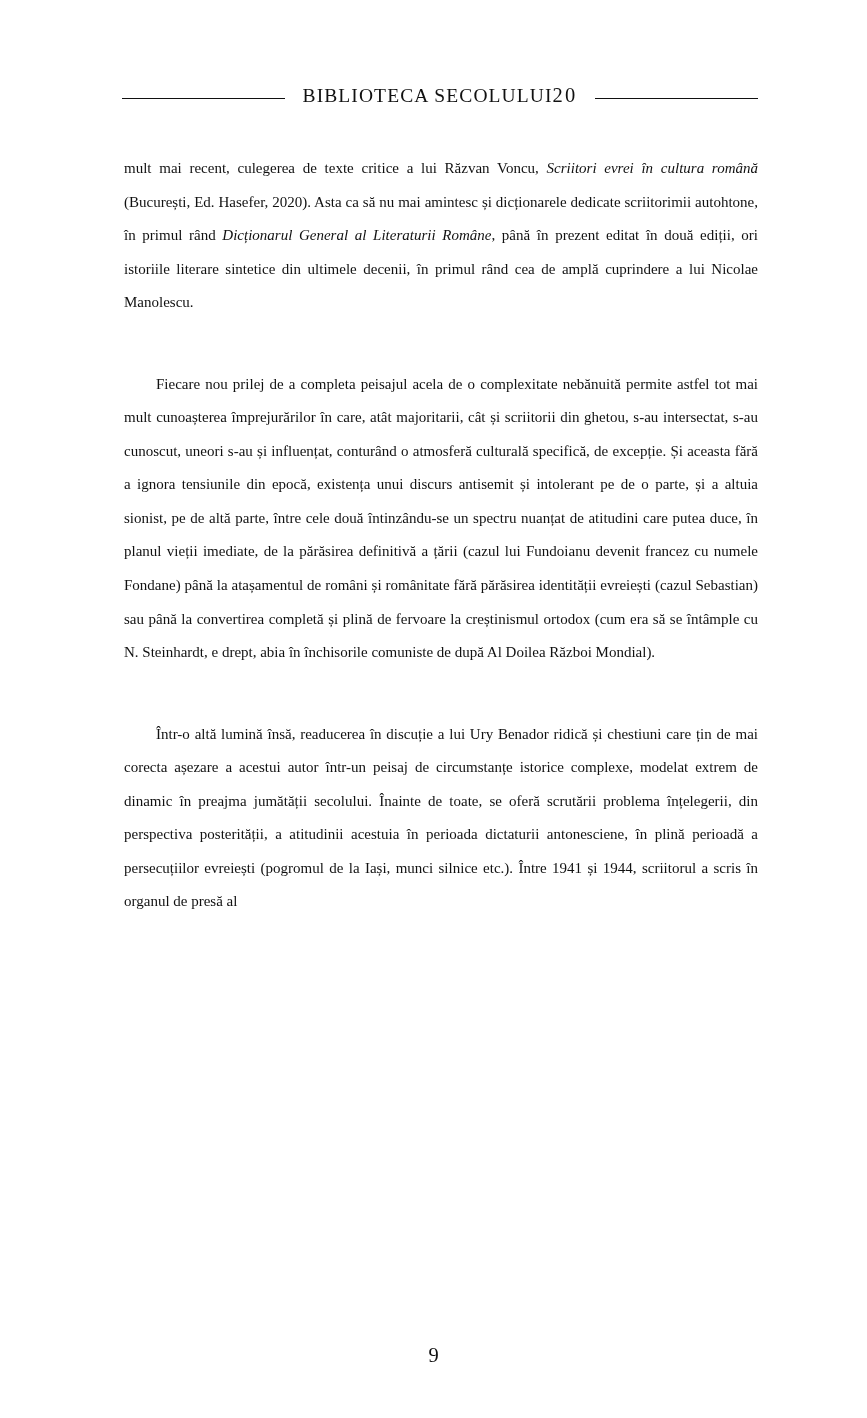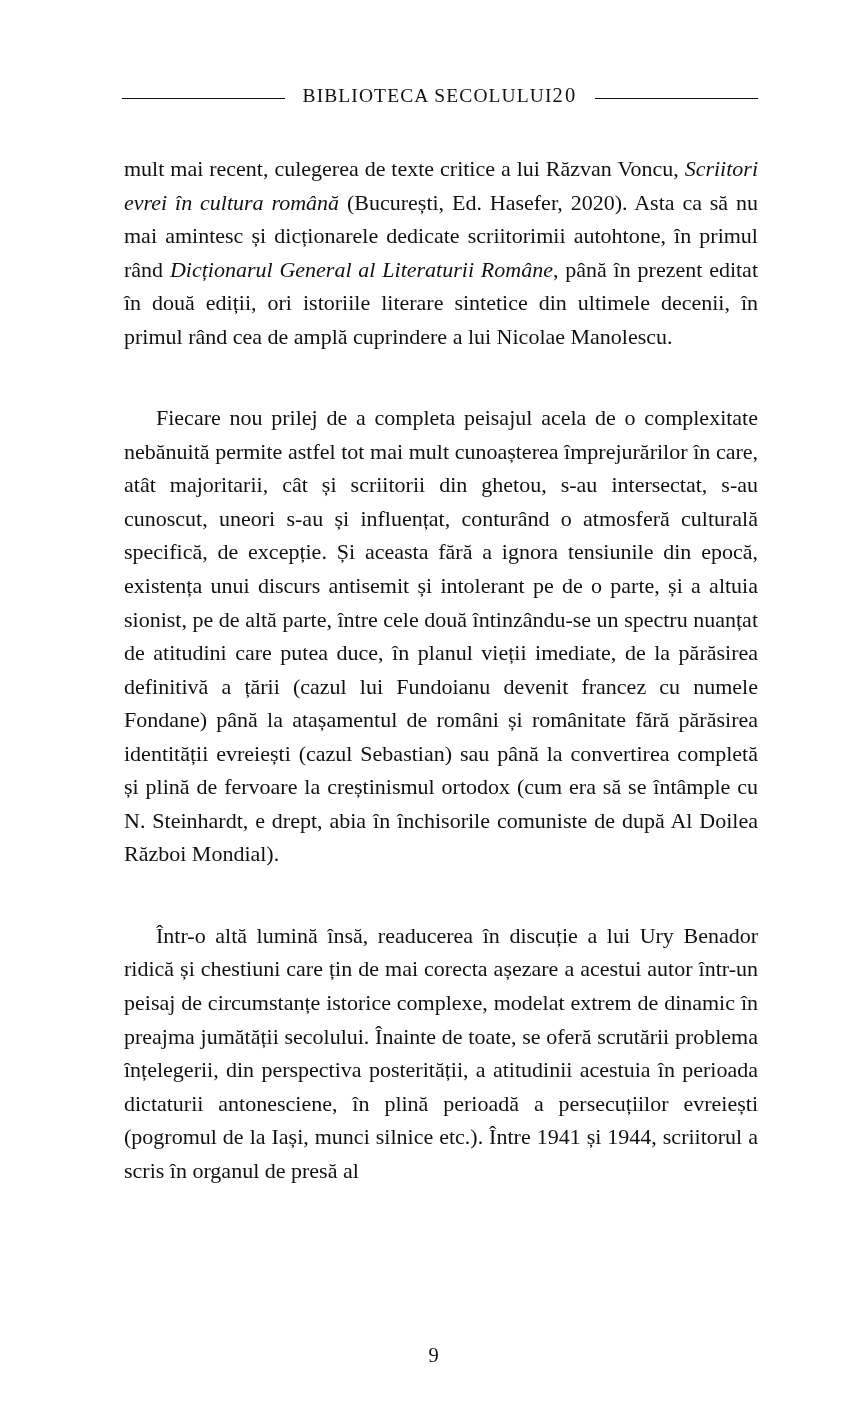--- a/index.html
+++ b/index.html
@@ -62,21 +62,21 @@
   
   .textblock {
     position: absolute;
     left: 124px;
     top: 152px;
     width: 634px;
   }
 
   p.para {
     margin: 0;
-    font-size: 22px;
+    font-size: 15px;
     line-height: 33.55px;
     text-align: justify;
     text-justify: inter-word;
     hyphens: none;
     -webkit-hyphens: none;
     color: #111111;
     font-family: Liberation Serif, serif;
   }
   p.para.indent {
     text-indent: 32px;

